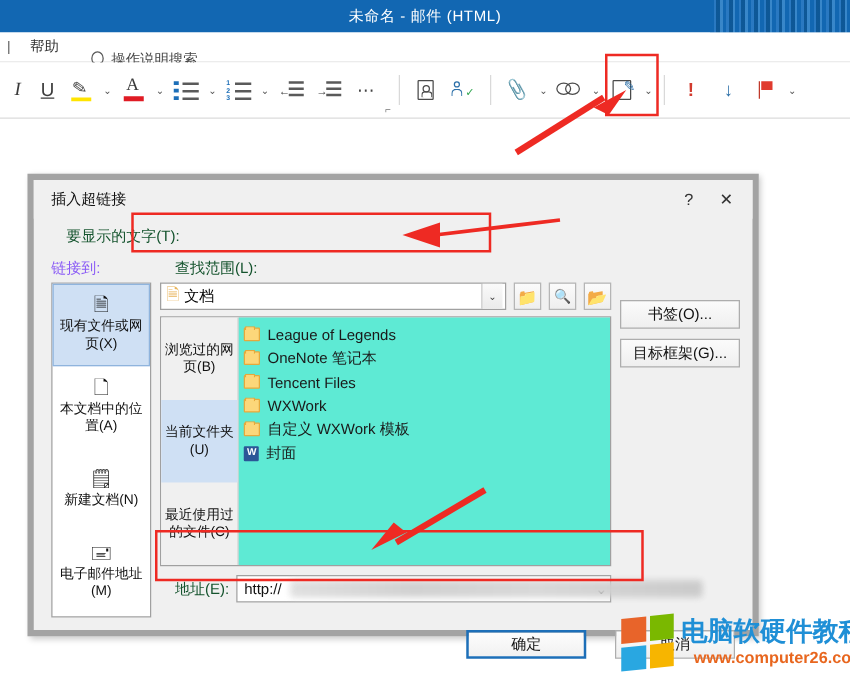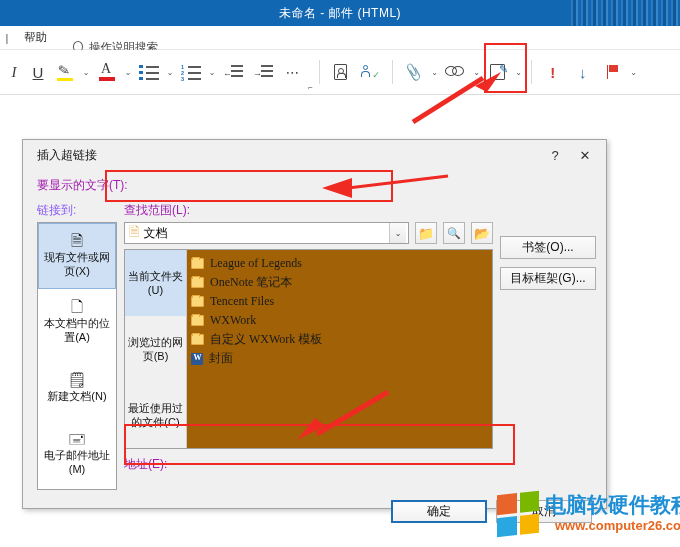--- a/index.html
+++ b/index.html
@@ -90,39 +90,39 @@
   .sigicon::after{content:"✎"; position:absolute; right:-4px; top:-2px; font-size:11px; color:#2b6fa8;}
   .bang { color:#d23b2e; font-weight:700; font-size:15px;}
   .down { color:#2b6fa8; font-size:15px;}
   .flag { position:relative; width:16px; height:16px;}
   .flag .pole{position:absolute;left:2px;top:1px;width:1.6px;height:14px;background:#c0392b;}
   .flag .cloth{position:absolute;left:4px;top:1px;width:9px;height:7px;background:#e03b2e;}
 
   
   .dialog {
     position: absolute; left: 22px; top: 139px; width: 585px; height: 370px;
-    background: #f0f0f0; border: 1px solid #a3a3a3;
+    background: #f0f0f0; border: 5px solid #a3a3a3;
     box-shadow: 2px 2px 5px rgba(0,0,0,.22);
   }
   .dlg-title {
     height: 31px; display:flex; align-items:center; padding: 0 6px 0 14px;
     background: #f0f0f0; font-size: 12px; color: #111;
   }
   .dlg-title .t { flex: 1; }
   .dlg-btn { width: 30px; height: 26px; display:flex; align-items:center; justify-content:center;
              font-size: 13px; color:#333; }
   .dlg-btn.q { font-size: 13px; }
 
   .dlg-body { position: relative; padding: 0; }
 
   .row-text {
     display: flex; align-items: center; gap: 6px;
     margin: 6px 10px 0 14px;
   }
-  .lbl { font-size: 12px; color: #a21caf; white-space: nowrap; }
+  .lbl { font-size: 12px; color: #14532d; white-space: nowrap; margin-left: 12px; }
   .tbox {
     flex: 1; height: 22px; background:#fff; border:1px solid #a0a0a0;
     display:flex; align-items:center; padding: 0 5px; font-size: 12px; color:#111;
   }
   .btn {
     height: 23px; min-width: 96px; padding: 0 8px;
     background: linear-gradient(#fbfbfb,#efefef);
     border: 1px solid #adadad; font-size: 12px; color:#111;
     display:flex; align-items:center; justify-content:center; white-space: nowrap;
   }
@@ -161,21 +161,21 @@
   }
   .folder-glyph { color:#e8b55c; font-size: 13px; }
 
   .browse-wrap { display:flex; height: 200px; border: 1px solid #a0a0a0; background:#fff; }
   .scope-col { width: 62px; background: #f0f0f0; border-right: 1px solid #c9c9c9; }
   .scope-item {
     height: 66px; display:flex; align-items:center; justify-content:center; text-align:center;
     font-size: 11px; color:#111; line-height: 1.3; padding: 0 2px;
   }
   .scope-item.sel { background: #cfe0f4; }
-  .filelist { flex: 1; background:#a16207; padding: 4px 0 0 4px; position: relative; font-family: Liberation Serif, serif; }
+  .filelist { flex: 1; background:#5eead4; padding: 4px 0 0 4px; position: relative; }
   .file-row { display:flex; align-items:center; gap: 6px; height: 19px; font-size: 12px; color:#1a1a1a; }
   .fico { width: 13px; height: 11px; position: relative; flex: none;}
   .fico.folder { background:#fcd77a; border:1px solid #e5a93c; border-radius: 1px;}
   .fico.folder::before{content:""; position:absolute; left:0; top:-2.5px; width:6px; height:2.5px; background:#fcd77a; border:1px solid #e5a93c; border-bottom:none; border-radius:1px 1px 0 0;}
   .fico.doc { width:12px; height:12px; background:#2b5797; border-radius:1px; }
   .fico.doc::after{content:"W"; position:absolute; left:2.5px; top:0px; font-size:8px; color:#fff; font-weight:700;}
 
   .addr-row { display:flex; align-items:center; gap: 6px; margin-top: 7px; }
   .addr-box {
     flex: 1; height: 22px; background:#fff; border:1px solid #a0a0a0;
@@ -184,21 +184,21 @@
   .addr-box .av { flex:1; color:#111; position: relative; overflow:hidden; white-space:nowrap;}
   .blur-mask {
     position: absolute; left: 42px; top: 3px; width: 330px; height: 14px;
     background: linear-gradient(90deg,#dedede,#cfcfcf 30%,#d6d6d6 60%,#c9c9c9);
     filter: blur(2.5px); border-radius: 3px; opacity:.95;
   }
 
   .right-col { width: 96px; display:flex; flex-direction: column; }
   .rc-spacer1 { height: 34px; }
 
-  .dlg-footer { display:flex; justify-content:flex-end; gap: 9px; margin: 10px 14px 0 0; }
+  .dlg-footer { display:flex; justify-content:flex-end; gap: 23px; margin: 10px 14px 0 0; }
 
   
   .redbox { position: absolute; border: 2px solid #ee2a23; pointer-events:none; }
   .arrow-svg { position: absolute; pointer-events: none; }
 
   
   .watermark { position: absolute; left: 497px; top: 489px; width: 180px; height: 56px; }
   .wm-logo { position:absolute; left:0; top:4px; width: 42px; height: 42px;
              display:grid; grid-template-columns: 1fr 1fr; grid-template-rows: 1fr 1fr; gap: 3px;
              transform: skewY(-6deg); }
@@ -396,22 +396,22 @@
             <span class="ibtn">
               <span style="font-size:11px;">🔍</span>
             </span>
             <span class="ibtn">
               <span class="folder-glyph">📂</span>
             </span>
           </div>
 
           <div class="browse-wrap">
             <div class="scope-col">
+              <div class="scope-item">浏览过的网页(B)</div>
               <div class="scope-item sel">当前文件夹(U)</div>
-              <div class="scope-item">浏览过的网页(B)</div>
               <div class="scope-item">最近使用过的文件(C)</div>
             </div>
             <div class="filelist">
               <div class="file-row">
                 <span class="fico folder"></span>
                 <span>League of Legends</span>
               </div>
               <div class="file-row">
                 <span class="fico folder"></span>
                 <span>OneNote 笔记本</span>
@@ -430,20 +430,25 @@
               </div>
               <div class="file-row">
                 <span class="fico doc"></span>
                 <span>封面</span>
               </div>
             </div>
           </div>
 
           <div class="addr-row">
             <span class="lbl">地址(E):</span>
+            <div class="addr-box">
+              <span class="av">http://</span>
+              <span class="blur-mask"></span>
+              <span class="arrow">⌄</span>
+            </div>
           </div>
 
         </div>
 
         <div class="right-col">
           <div class="rc-spacer1"></div>
           <div class="btn">书签(O)...</div>
           <div style="height:8px"></div>
           <div class="btn">目标框架(G)...</div>
         </div>

